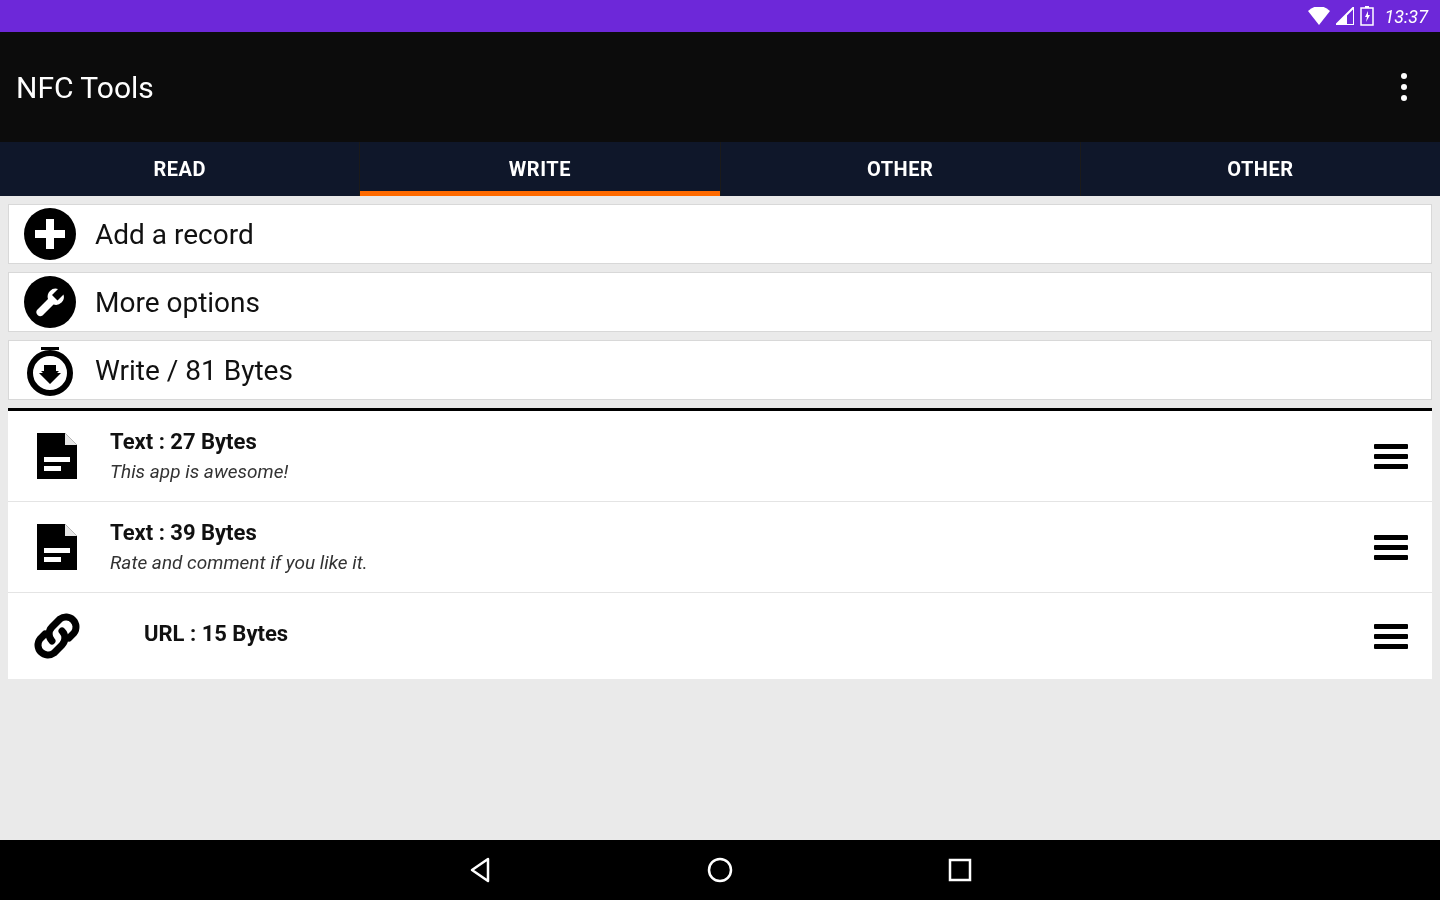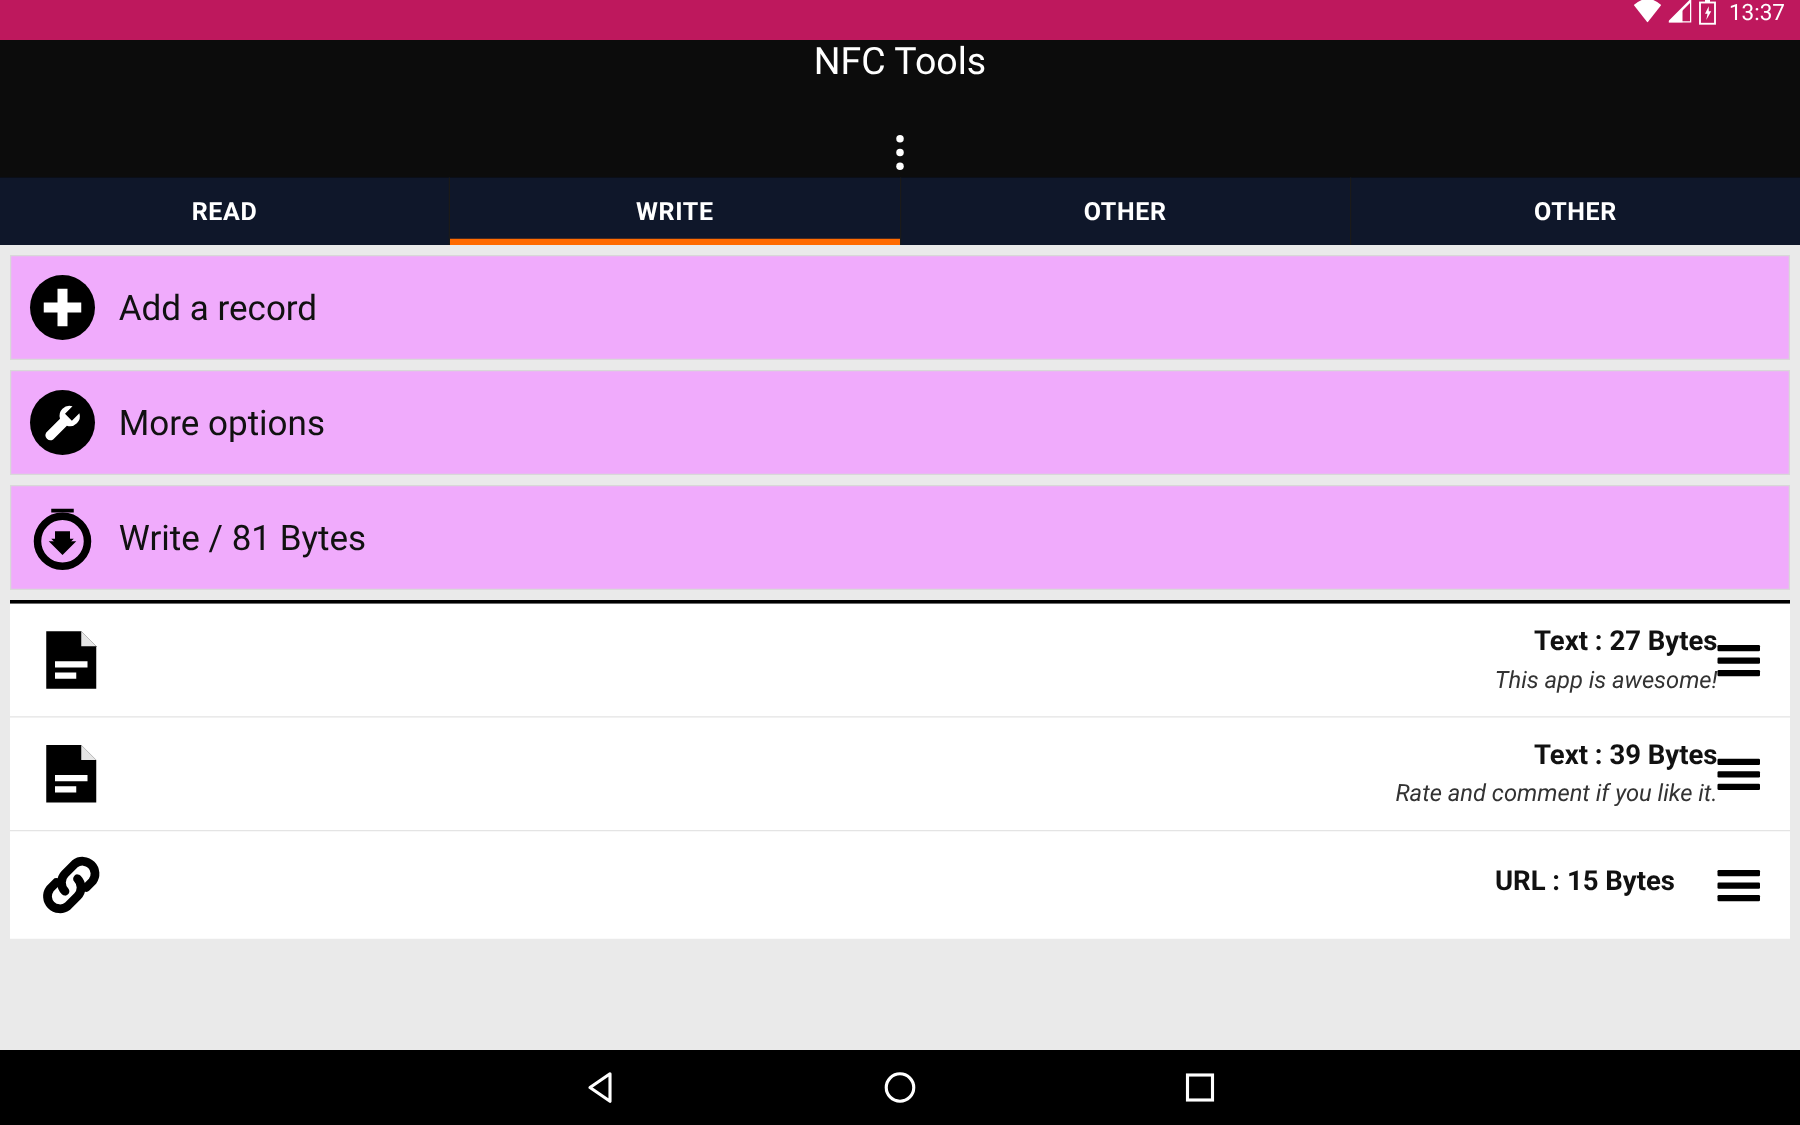--- a/index.html
+++ b/index.html
@@ -5,43 +5,43 @@
     * { margin: 0; padding: 0; box-sizing: border-box; }
     body {
       width: 1440px;
       height: 900px;
       font-family: Roboto, -apple-system, Helvetica, Arial, sans-serif;
       background: #000;
       overflow: hidden;
     }
     .status-bar {
       height: 32px;
-      background: #be185d;
+      background: #6d28d9;
       display: flex;
       justify-content: flex-end;
-      align-items: flex-start;
+      align-items: center;
       padding-right: 12px;
       gap: 6px;
       color: #fff;
+      font-style: italic;
     }
     .status-time {
       font-size: 18px;
       font-weight: 400;
       margin-left: 4px;
     }
     .status-icon { display: inline-flex; align-items: center; }
     .app-bar {
       height: 110px;
       background: #0c0c0c;
       display: flex;
       align-items: center;
       justify-content: space-between;
-      padding: 0 40px;
+      padding: 0 16px;
       color: #fff;
-      flex-direction: column;
     }
     .app-title {
       font-size: 30px;
       font-weight: 400;
     }
     .overflow-btn {
       width: 40px;
       height: 40px;
       display: flex;
       align-items: center;
@@ -87,23 +87,23 @@
       height: 5px;
       background: #ff6a00;
     }
     .content-area {
       background: #eaeaea;
       padding: 8px;
       height: 644px;
       overflow: auto;
     }
     .action-item {
-      background: #f0abfc;
+      background: #ffffff;
       border: 1px solid #d8d8d8;
-      height: 84px;
+      height: 60px;
       display: flex;
       align-items: center;
       padding: 0 14px;
       margin-bottom: 8px;
       cursor: pointer;
     }
     .action-icon {
       width: 54px;
       height: 54px;
       display: flex;
@@ -123,21 +123,20 @@
     }
     .records {
       background: #fff;
     }
     .record-item {
       display: flex;
       align-items: center;
       padding: 18px 24px;
       border-bottom: 1px solid #e4e4e4;
       cursor: pointer;
-      text-align: right;
     }
     .record-item:last-child { border-bottom: none; gap: 34px; }
     .record-icon {
       width: 50px;
       height: 50px;
       display: flex;
       align-items: center;
       justify-content: center;
       margin-right: 28px;
     }

